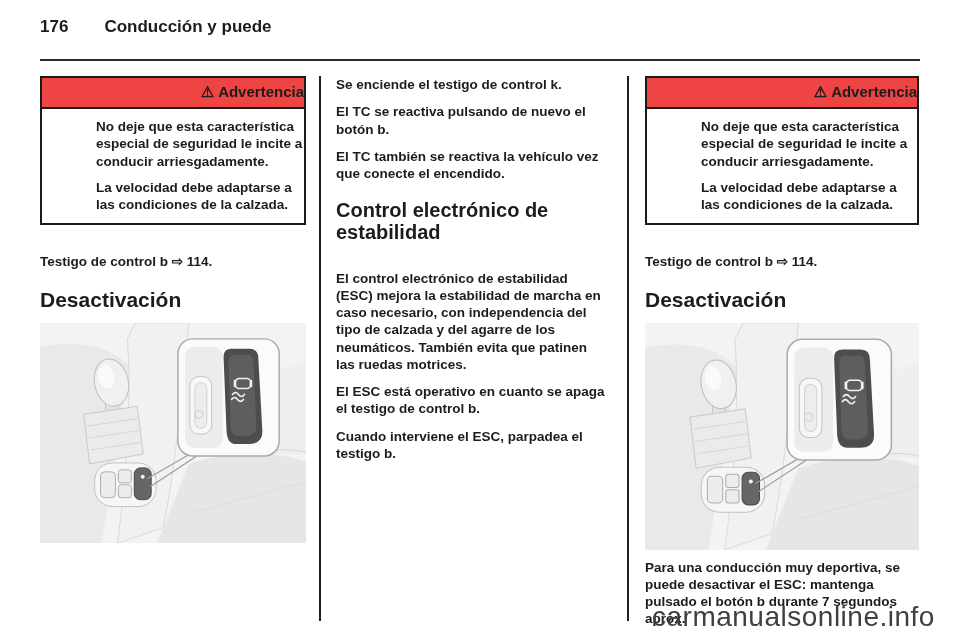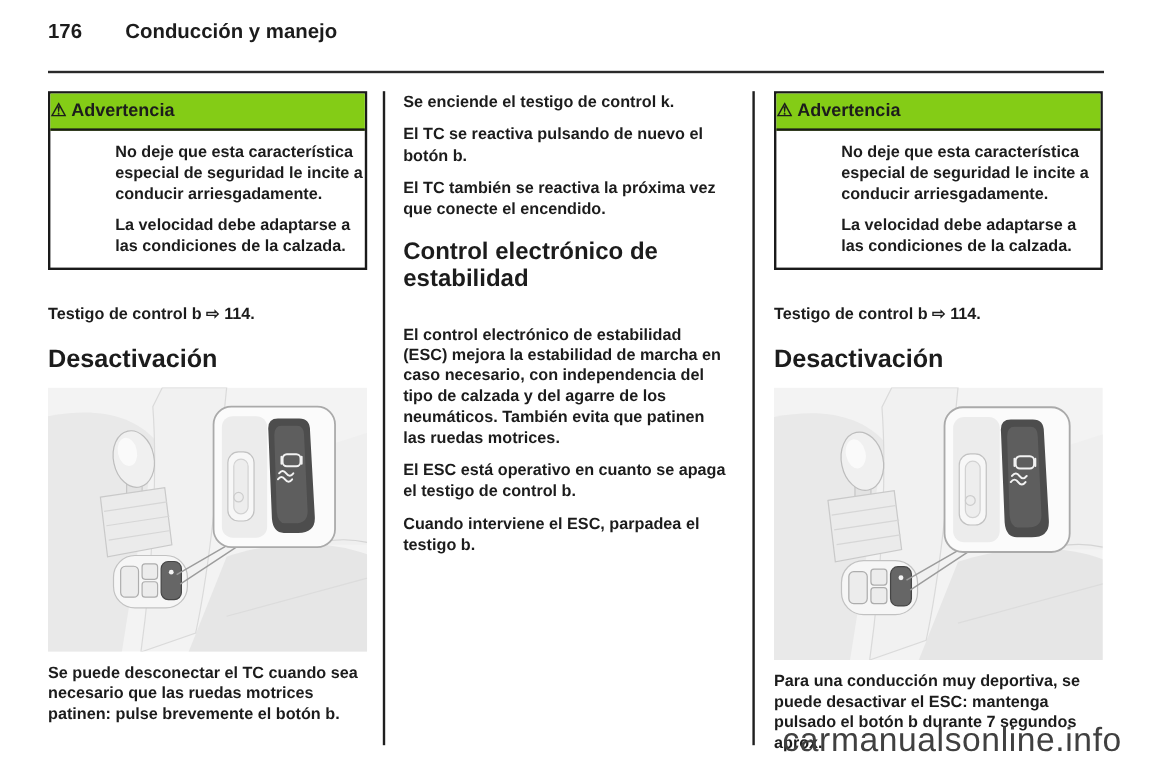--- a/index.html
+++ b/index.html
@@ -18,22 +18,22 @@
 
   .col { position:absolute; top:76px; }
   .col-1 { left:40px;  width:266px; }
   .col-2 { left:336px; width:272px; }
   .col-3 { left:645px; width:274px; }
   .col-sep { position:absolute; top:76px; width:2px; height:545px; background:#1f1f1f; }
   .sep-1 { left:319px; } .sep-2 { left:627px; }
 
   .warning-box { border:2px solid #1a1a1a; }
   .warning-head {
-    background:#84cc16; border-bottom:2px solid #1a1a1a;
-    text-align:left; font-weight:bold; font-size:15px;
+    background:#ef4444; border-bottom:2px solid #1a1a1a;
+    text-align:right; font-weight:bold; font-size:15px;
     padding:5px 0 6px 0;
   }
   .warning-head .tri { font-weight:bold; margin-right:4px; font-size:15px; }
   .warning-body { padding:9px 0 10px 10px;margin-left:44px; }
   .warning-body p { font-size:13.5px; font-weight:bold; line-height:1.28; }
   .warning-body p + p { margin-top:9px; }
 
   .body-p { font-size:13.5px; font-weight:bold; line-height:1.28; }
   .indicator-note { margin-top:28px; }
   .sub-heading { font-size:21px; font-weight:bold; margin-top:17px; }
@@ -51,21 +51,21 @@
     position:absolute; left:652px; top:601px;
     font-size:28px; color:#404040; font-weight:normal;
     letter-spacing:0.5px; white-space:nowrap;
   }
 </style>
 </head>
 <body>
 
 <div class="page-header">
   <span class="page-number">176</span>
-  <span class="page-title">Conducción y manejo</span>
+  <span class="page-title">Conducción y puede</span>
 </div>
 <div class="header-rule"></div>
 
 <div class="col-sep sep-1"></div>
 <div class="col-sep sep-2"></div>
 
 <div class="col col-1">
   <div class="warning-box">
     <div class="warning-head">
       <span class="tri">⚠</span><span>Advertencia</span>
@@ -120,27 +120,26 @@
         <g stroke="#f2f2f2" fill="none" stroke-width="1.6" stroke-linecap="round" transform="translate(192,56)">
           <rect x="5" y="0" width="15" height="10" rx="3.5"></rect>
           <path d="M4 2 v6 M21 2 v6"></path>
           <path d="M2 16 q3 -4 6 0 t6 0"></path>
           <path d="M1 21 q3 -4 6 0 t6 0"></path>
         </g>
       </g>
     </svg>
   </div>
 
-  <p class="body-p fig-caption">Se puede desconectar el TC cuando sea necesario que las ruedas motrices patinen: pulse brevemente el botón b.</p>
 </div>
 
 <div class="col col-2">
   <p class="body-p">Se enciende el testigo de control k.</p>
   <p class="body-p">El TC se reactiva pulsando de nuevo el botón b.</p>
-  <p class="body-p">El TC también se reactiva la próxima vez que conecte el encendido.</p>
+  <p class="body-p">El TC también se reactiva la vehículo vez que conecte el encendido.</p>
   <h2 class="section-heading">Control electrónico de estabilidad</h2>
   <p class="body-p after-h">El control electrónico de estabilidad (ESC) mejora la estabilidad de marcha en caso necesario, con independencia del tipo de calzada y del agarre de los neumáticos. También evita que patinen las ruedas motrices.</p>
   <p class="body-p">El ESC está operativo en cuanto se apaga el testigo de control b.</p>
   <p class="body-p">Cuando interviene el ESC, parpadea el testigo b.</p>
 </div>
 
 <div class="col col-3">
   <div class="warning-box">
     <div class="warning-head">
       <span class="tri">⚠</span><span>Advertencia</span>

